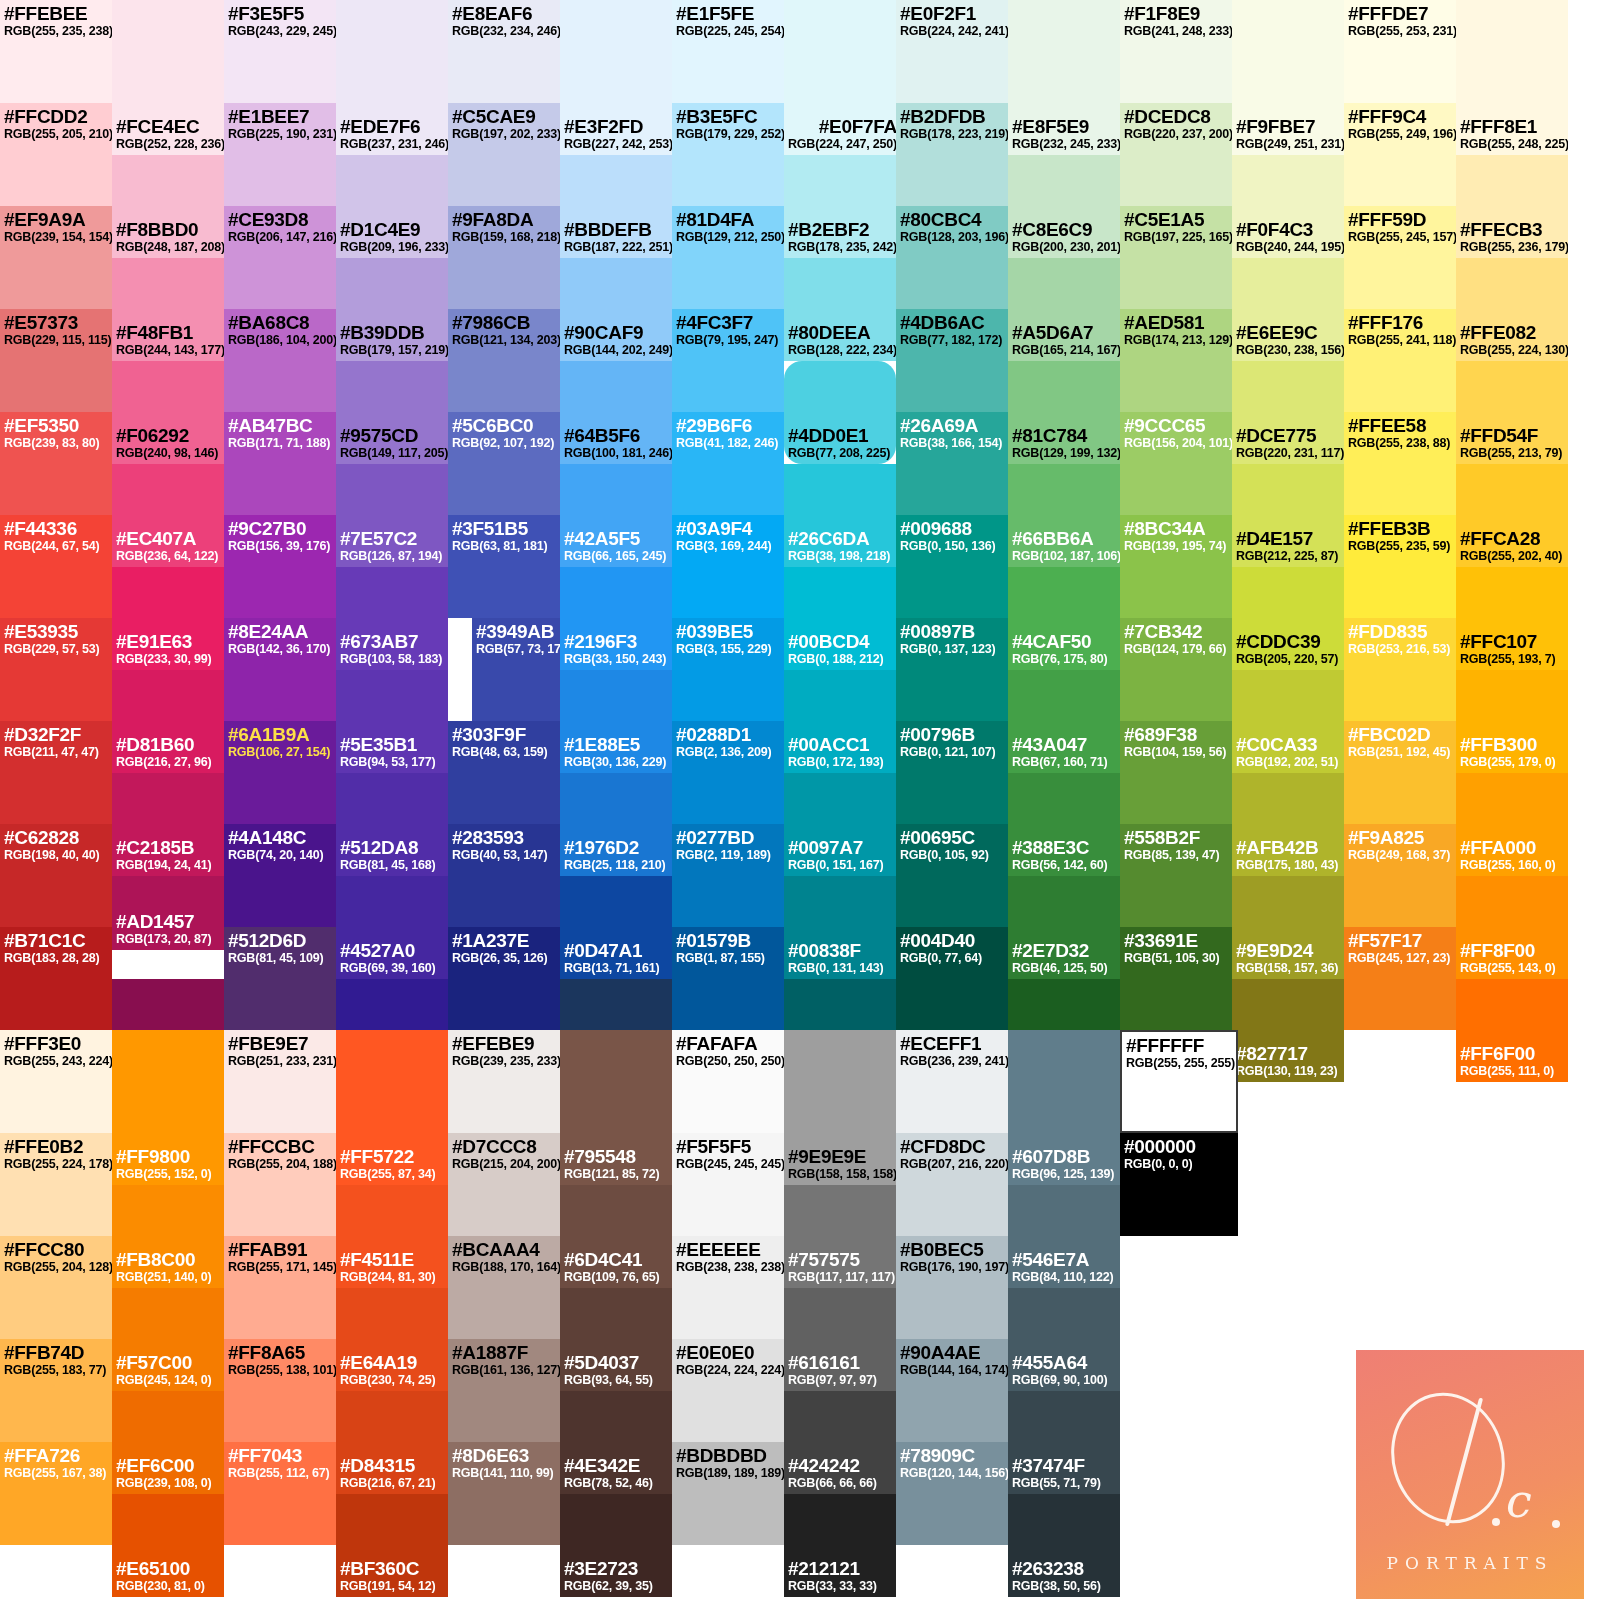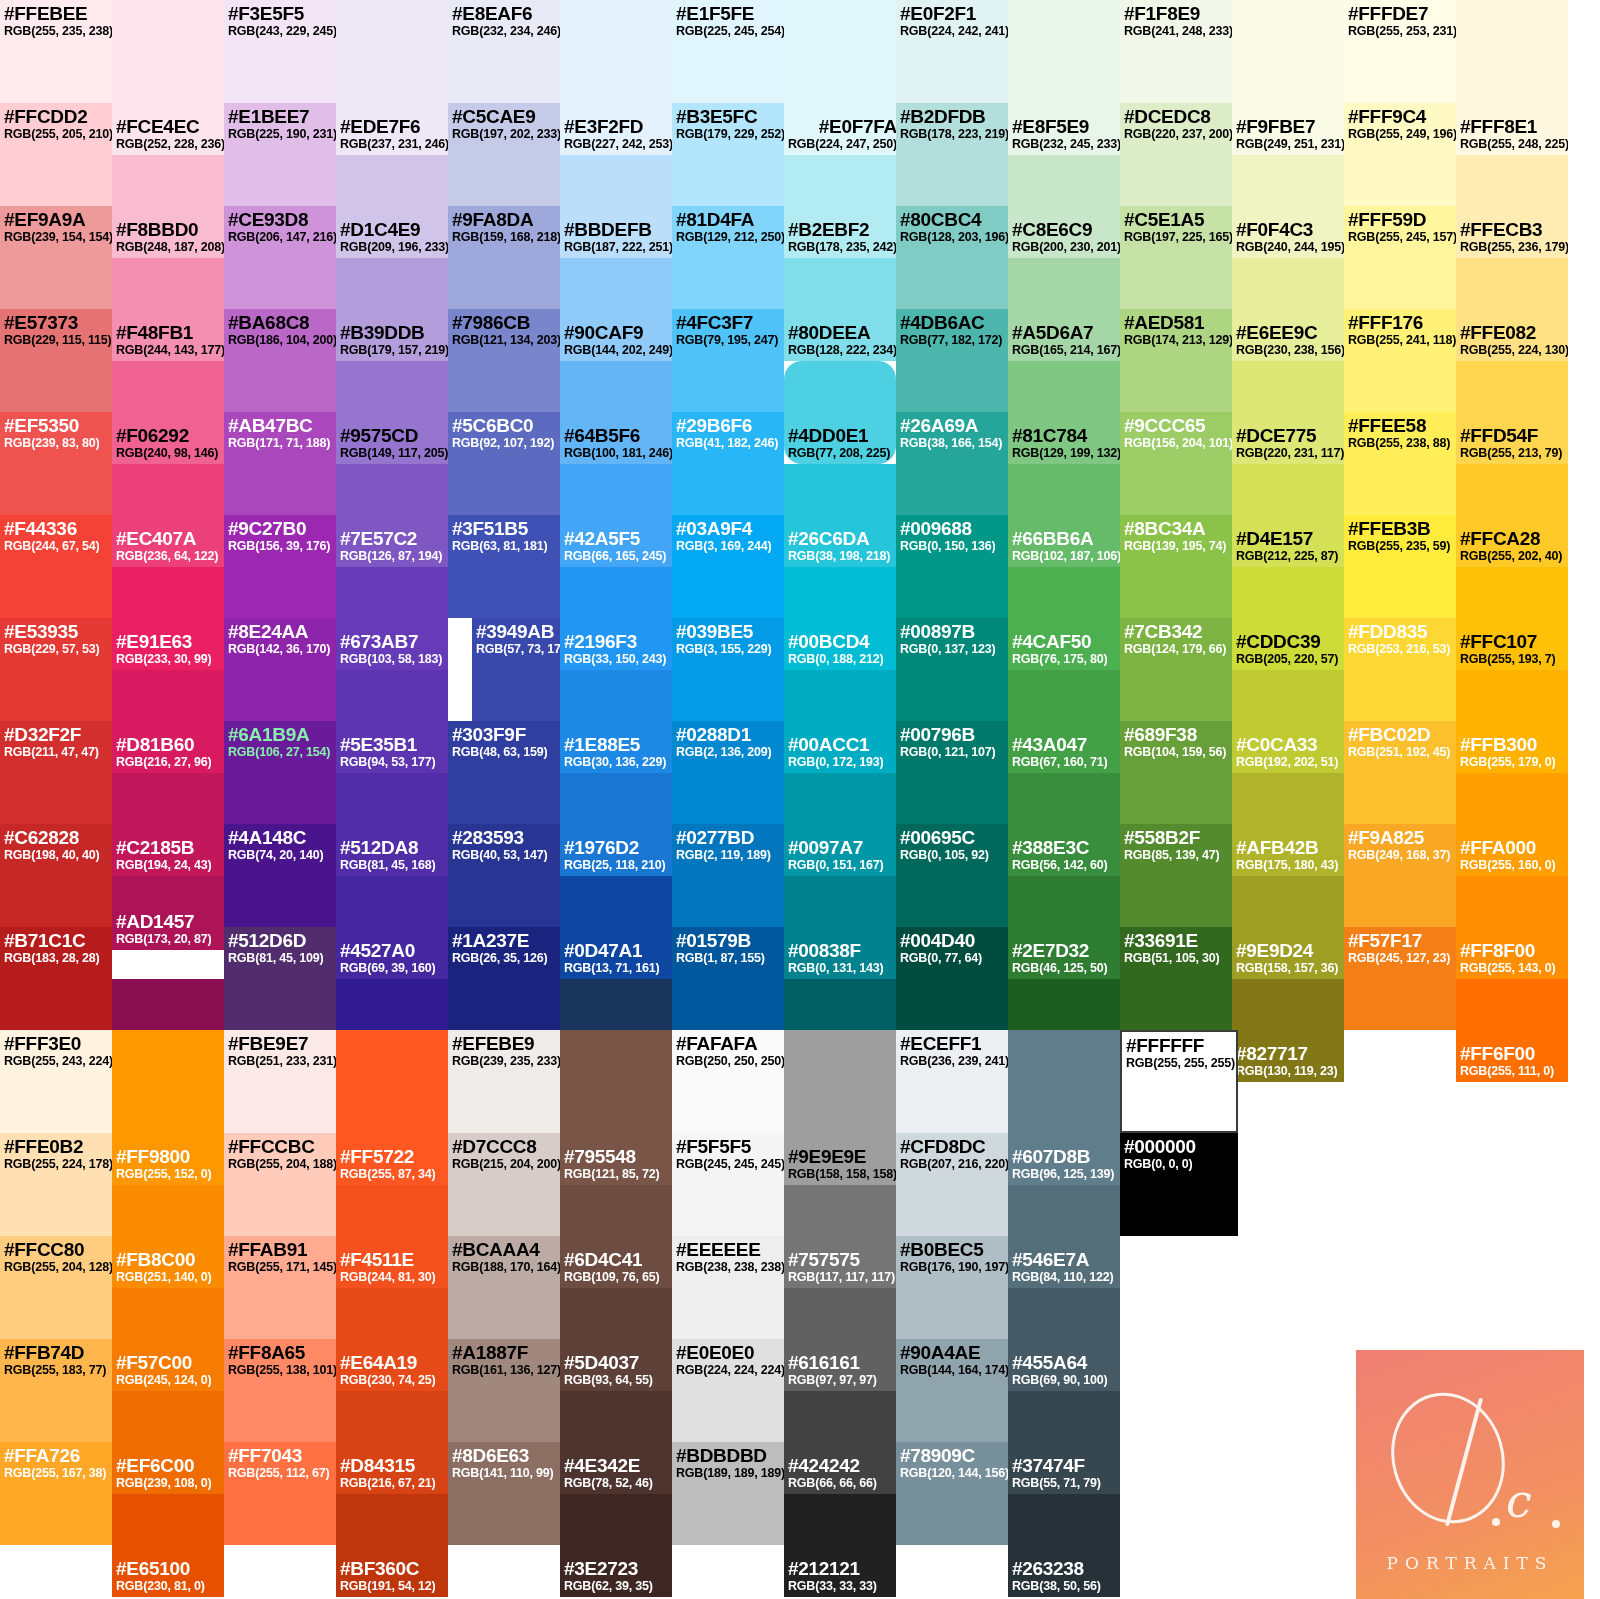--- a/index.html
+++ b/index.html
@@ -198,21 +198,21 @@
       </div>
       <div class="swatch botlabel" style="left: 112px; top: 670px; width: 112px; height: 103px; background: rgb(216, 27, 96); color: rgb(255, 255, 255);">
         <div class="lbl">
           <div class="hex">#D81B60</div>
           <div class="rgb">RGB(216, 27, 96)</div>
         </div>
       </div>
       <div class="swatch botlabel" style="left: 112px; top: 773px; width: 112px; height: 103px; background: rgb(194, 24, 91); color: rgb(255, 255, 255);">
         <div class="lbl">
           <div class="hex">#C2185B</div>
-          <div class="rgb">RGB(194, 24, 43)</div>
+          <div class="rgb">RGB(194, 24, 41)</div>
         </div>
       </div>
       <div class="swatch botlabel" style="left: 112px; top: 876px; width: 112px; height: 74px; background: rgb(173, 20, 87); color: rgb(255, 255, 255);">
         <div class="lbl">
           <div class="hex">#AD1457</div>
           <div class="rgb">RGB(173, 20, 87)</div>
         </div>
       </div>
       <div class="swatch botlabel" style="left: 112px; top: 979px; width: 112px; height: 103px; background: rgb(136, 14, 79); color: rgb(255, 255, 255);">
         <div class="lbl">
@@ -256,21 +256,21 @@
           <div class="hex">#9C27B0</div>
           <div class="rgb">RGB(156, 39, 176)</div>
         </div>
       </div>
       <div class="swatch" style="left: 224px; top: 618px; width: 112px; height: 103px; background: rgb(142, 36, 170); color: rgb(255, 255, 255);">
         <div>
           <div class="hex">#8E24AA</div>
           <div class="rgb">RGB(142, 36, 170)</div>
         </div>
       </div>
-      <div class="swatch" style="left: 224px; top: 721px; width: 112px; height: 103px; background: rgb(106, 27, 154); color: #86efac;">
+      <div class="swatch" style="left: 224px; top: 721px; width: 112px; height: 103px; background: rgb(106, 27, 154); color: #fde047;">
         <div>
           <div class="hex">#6A1B9A</div>
           <div class="rgb">RGB(106, 27, 154)</div>
         </div>
       </div>
       <div class="swatch" style="left: 224px; top: 824px; width: 112px; height: 103px; background: rgb(74, 20, 140); color: rgb(255, 255, 255);">
         <div>
           <div class="hex">#4A148C</div>
           <div class="rgb">RGB(74, 20, 140)</div>
         </div>

